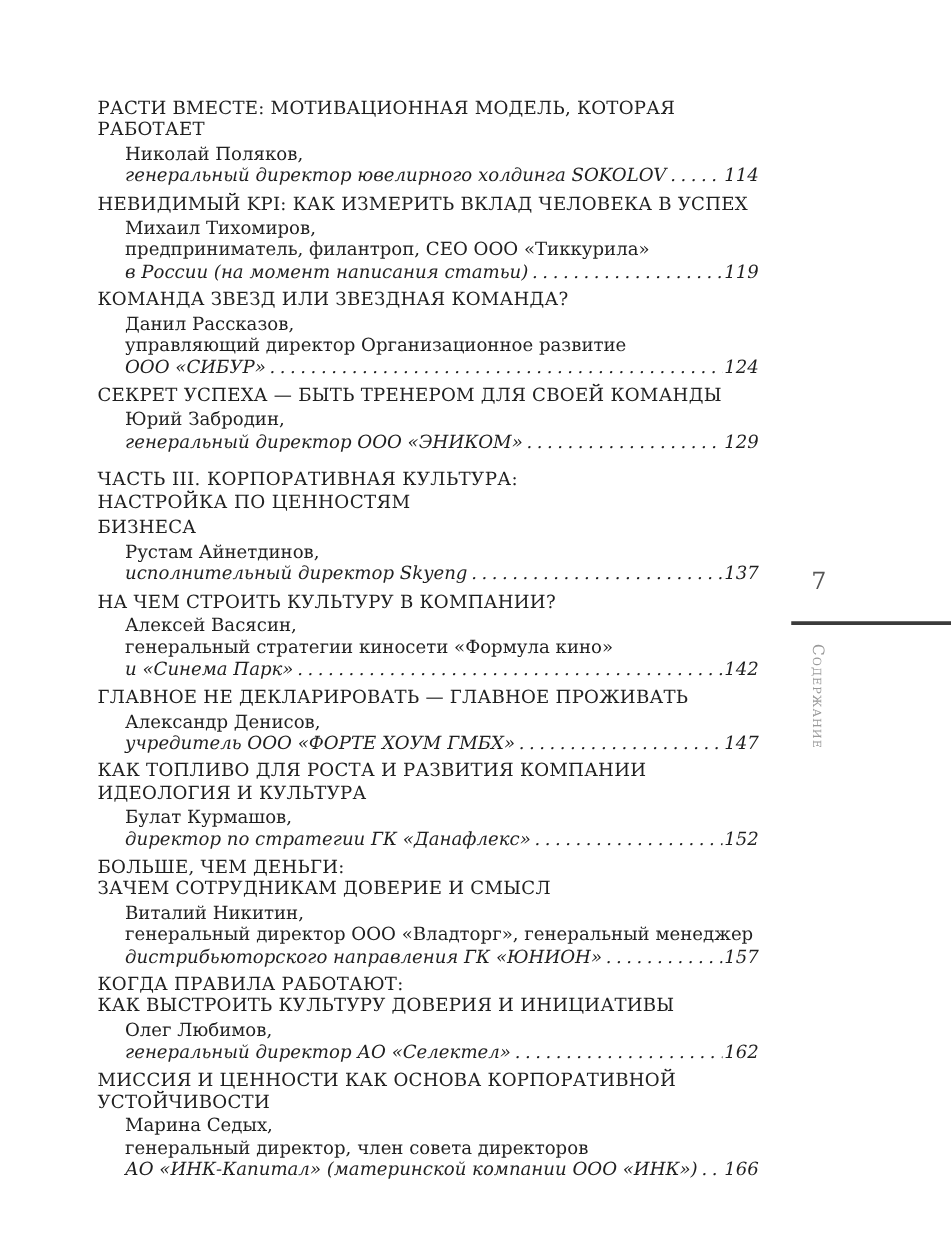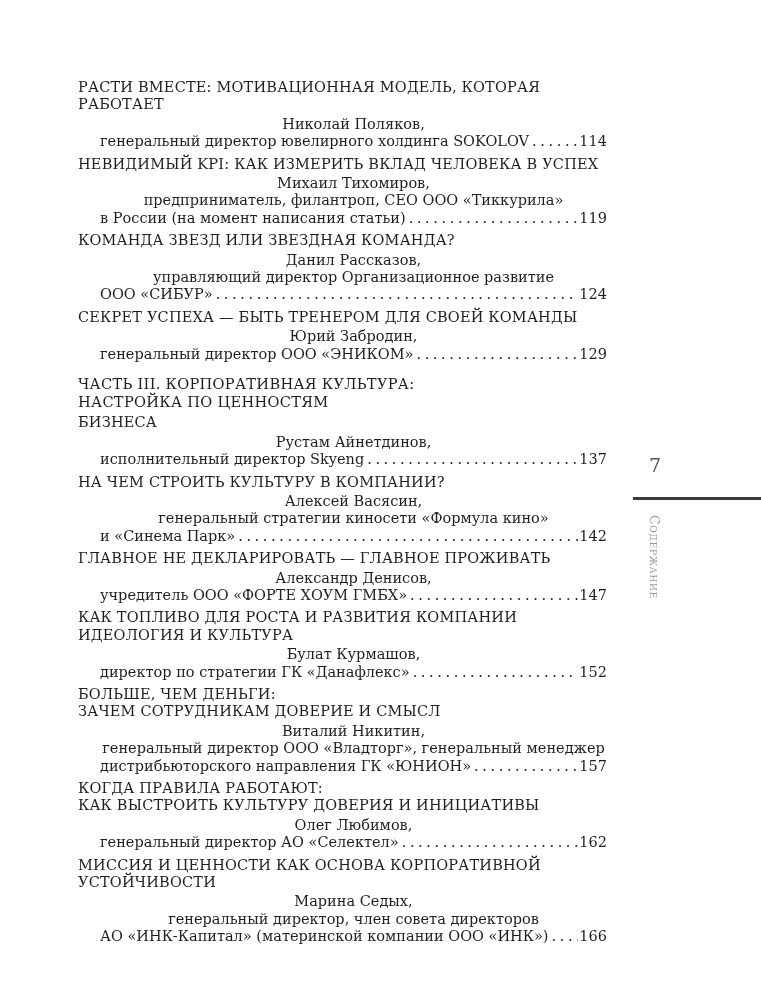--- a/index.html
+++ b/index.html
@@ -27,24 +27,23 @@
 
   .entry { margin-top: 5px; }
   .entry:first-child { margin-top: 0; }
 
   .author-block { margin-top: 2px; margin-left: 22px; }
 
   .author-line, .detail-line {
     font-size: 14.5px;
     line-height: 17.4px;
     white-space: nowrap;
-    text-align: center;
-  }
-
-  .leader-line { display: flex; align-items: baseline; }
+  }
+
+  .leader-line { display: flex; align-items: baseline; font-style: italic; }
   .leader-text { flex: 0 0 auto; }
   .dots {
     flex: 1 1 auto;
     overflow: hidden;
     margin-left: 3px;
     min-width: 0;
   }
   .dots::after {
     content: "......................................................................................................";
     letter-spacing: 3.6px;

